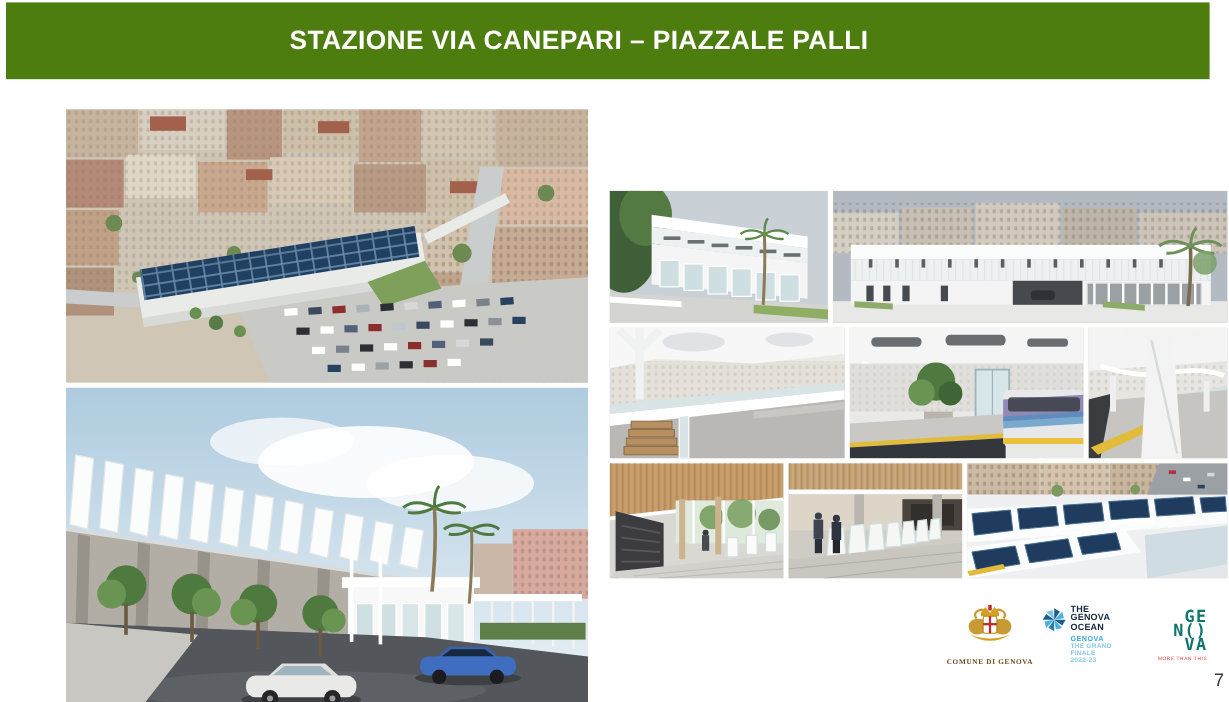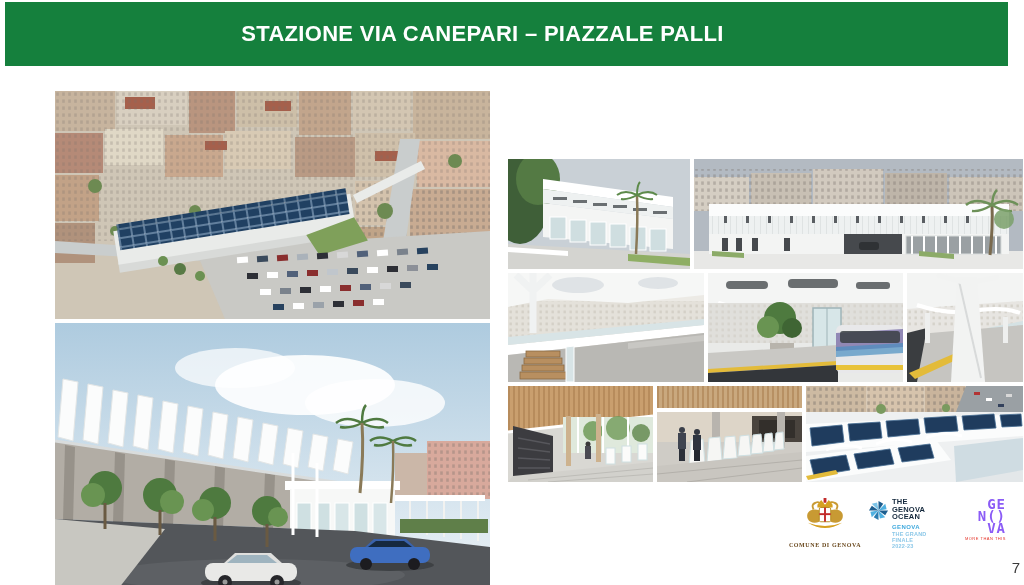--- a/index.html
+++ b/index.html
@@ -2,57 +2,57 @@
 <html><head>
 <meta charset="utf-8">
 <style>
   html,body{margin:0;padding:0;background:#ffffff;}
   .slide{
     position:relative;width:1024px;height:585px;background:#ffffff;
     font-family:"Liberation Sans", sans-serif;overflow:hidden;
   }
   .header{
     position:absolute;left:5px;top:2px;width:1003px;height:64px;
-    background:#15803d;display:flex;align-items:center;justify-content:center;
+    background:#4d7c0f;display:flex;align-items:center;justify-content:center;
   }
   .header .title{
     color:#ffffff;font-weight:bold;font-size:22px;letter-spacing:.3px;
     transform:translateX(-24px);white-space:nowrap;
   }
   .fig{position:absolute;overflow:hidden;background:#e8e8e6;}
   .fig svg{display:block;width:100%;height:100%;}
   
   .fig-aerial{left:15px;top:75px;width:435px;height:228px;}
   .fig-street{left:15px;top:307px;width:435px;height:270px;}
   
   .fig-a{left:468px;top:143px;width:182px;height:110px;}
   .fig-b{left:654px;top:143px;width:329px;height:110px;}
   .fig-c{left:468px;top:257px;width:196px;height:109px;}
   .fig-d{left:668px;top:257px;width:195px;height:109px;}
   .fig-e{left:867px;top:257px;width:116px;height:109px;}
   .fig-f{left:468px;top:370px;width:145px;height:96px;}
   .fig-g{left:617px;top:370px;width:145px;height:96px;}
   .fig-h{left:766px;top:370px;width:217px;height:96px;}
   
-  .logos{position:absolute;left:788px;top:498px;width:232px;height:62px;display:flex;align-items:flex-start;}
+  .logos{position:absolute;left:788px;top:498px;width:232px;height:62px;display:flex;align-items:center;}
   .logo-comune{width:74px;text-align:center;}
   .logo-comune .crest{width:50px;height:38px;margin:0 auto;}
   .logo-comune .caption{
     font-family:"Liberation Serif", serif;font-weight:bold;font-size:6px;
     letter-spacing:.6px;color:#6B4A1F;margin-top:2px;white-space:nowrap;
   }
   .logo-ocean{width:62px;margin-left:6px;}
   .ocean-top{display:flex;align-items:flex-start;}
   .ocean-icon{width:21px;height:21px;margin-top:2px;flex:0 0 auto;}
   .ocean-name{margin-left:3px;color:#14283C;font-weight:bold;font-size:7.5px;line-height:7.5px;letter-spacing:.2px;}
   .ocean-sub{margin-left:24px;margin-top:3px;}
   .ocean-sub .l1{color:#3FA9DD;font-weight:bold;font-size:6px;line-height:6.5px;letter-spacing:.4px;}
   .ocean-sub .l2,.ocean-sub .l3{color:#8CC8E8;font-weight:bold;font-size:5.5px;line-height:6px;letter-spacing:.2px;}
   .logo-genova{margin-left:24px;width:52px;text-align:right;}
-  .genova-word{color:#8b5cf6;font-weight:bold;font-size:14px;line-height:12px;letter-spacing:1px;font-family:"DejaVu Sans Mono", monospace;}
+  .genova-word{color:#0f766e;font-weight:bold;font-size:14px;line-height:12px;letter-spacing:1px;font-family:"DejaVu Sans Mono", monospace;}
   .genova-tag{color:#E5352B;font-size:4px;letter-spacing:.5px;margin-top:2px;}
   .page-number{
     position:absolute;left:1004px;top:559px;width:16px;text-align:right;
     color:#3a3a3a;font-size:15px;
   }
 </style>
 </head>
 <body>
 
 <div class="slide">

